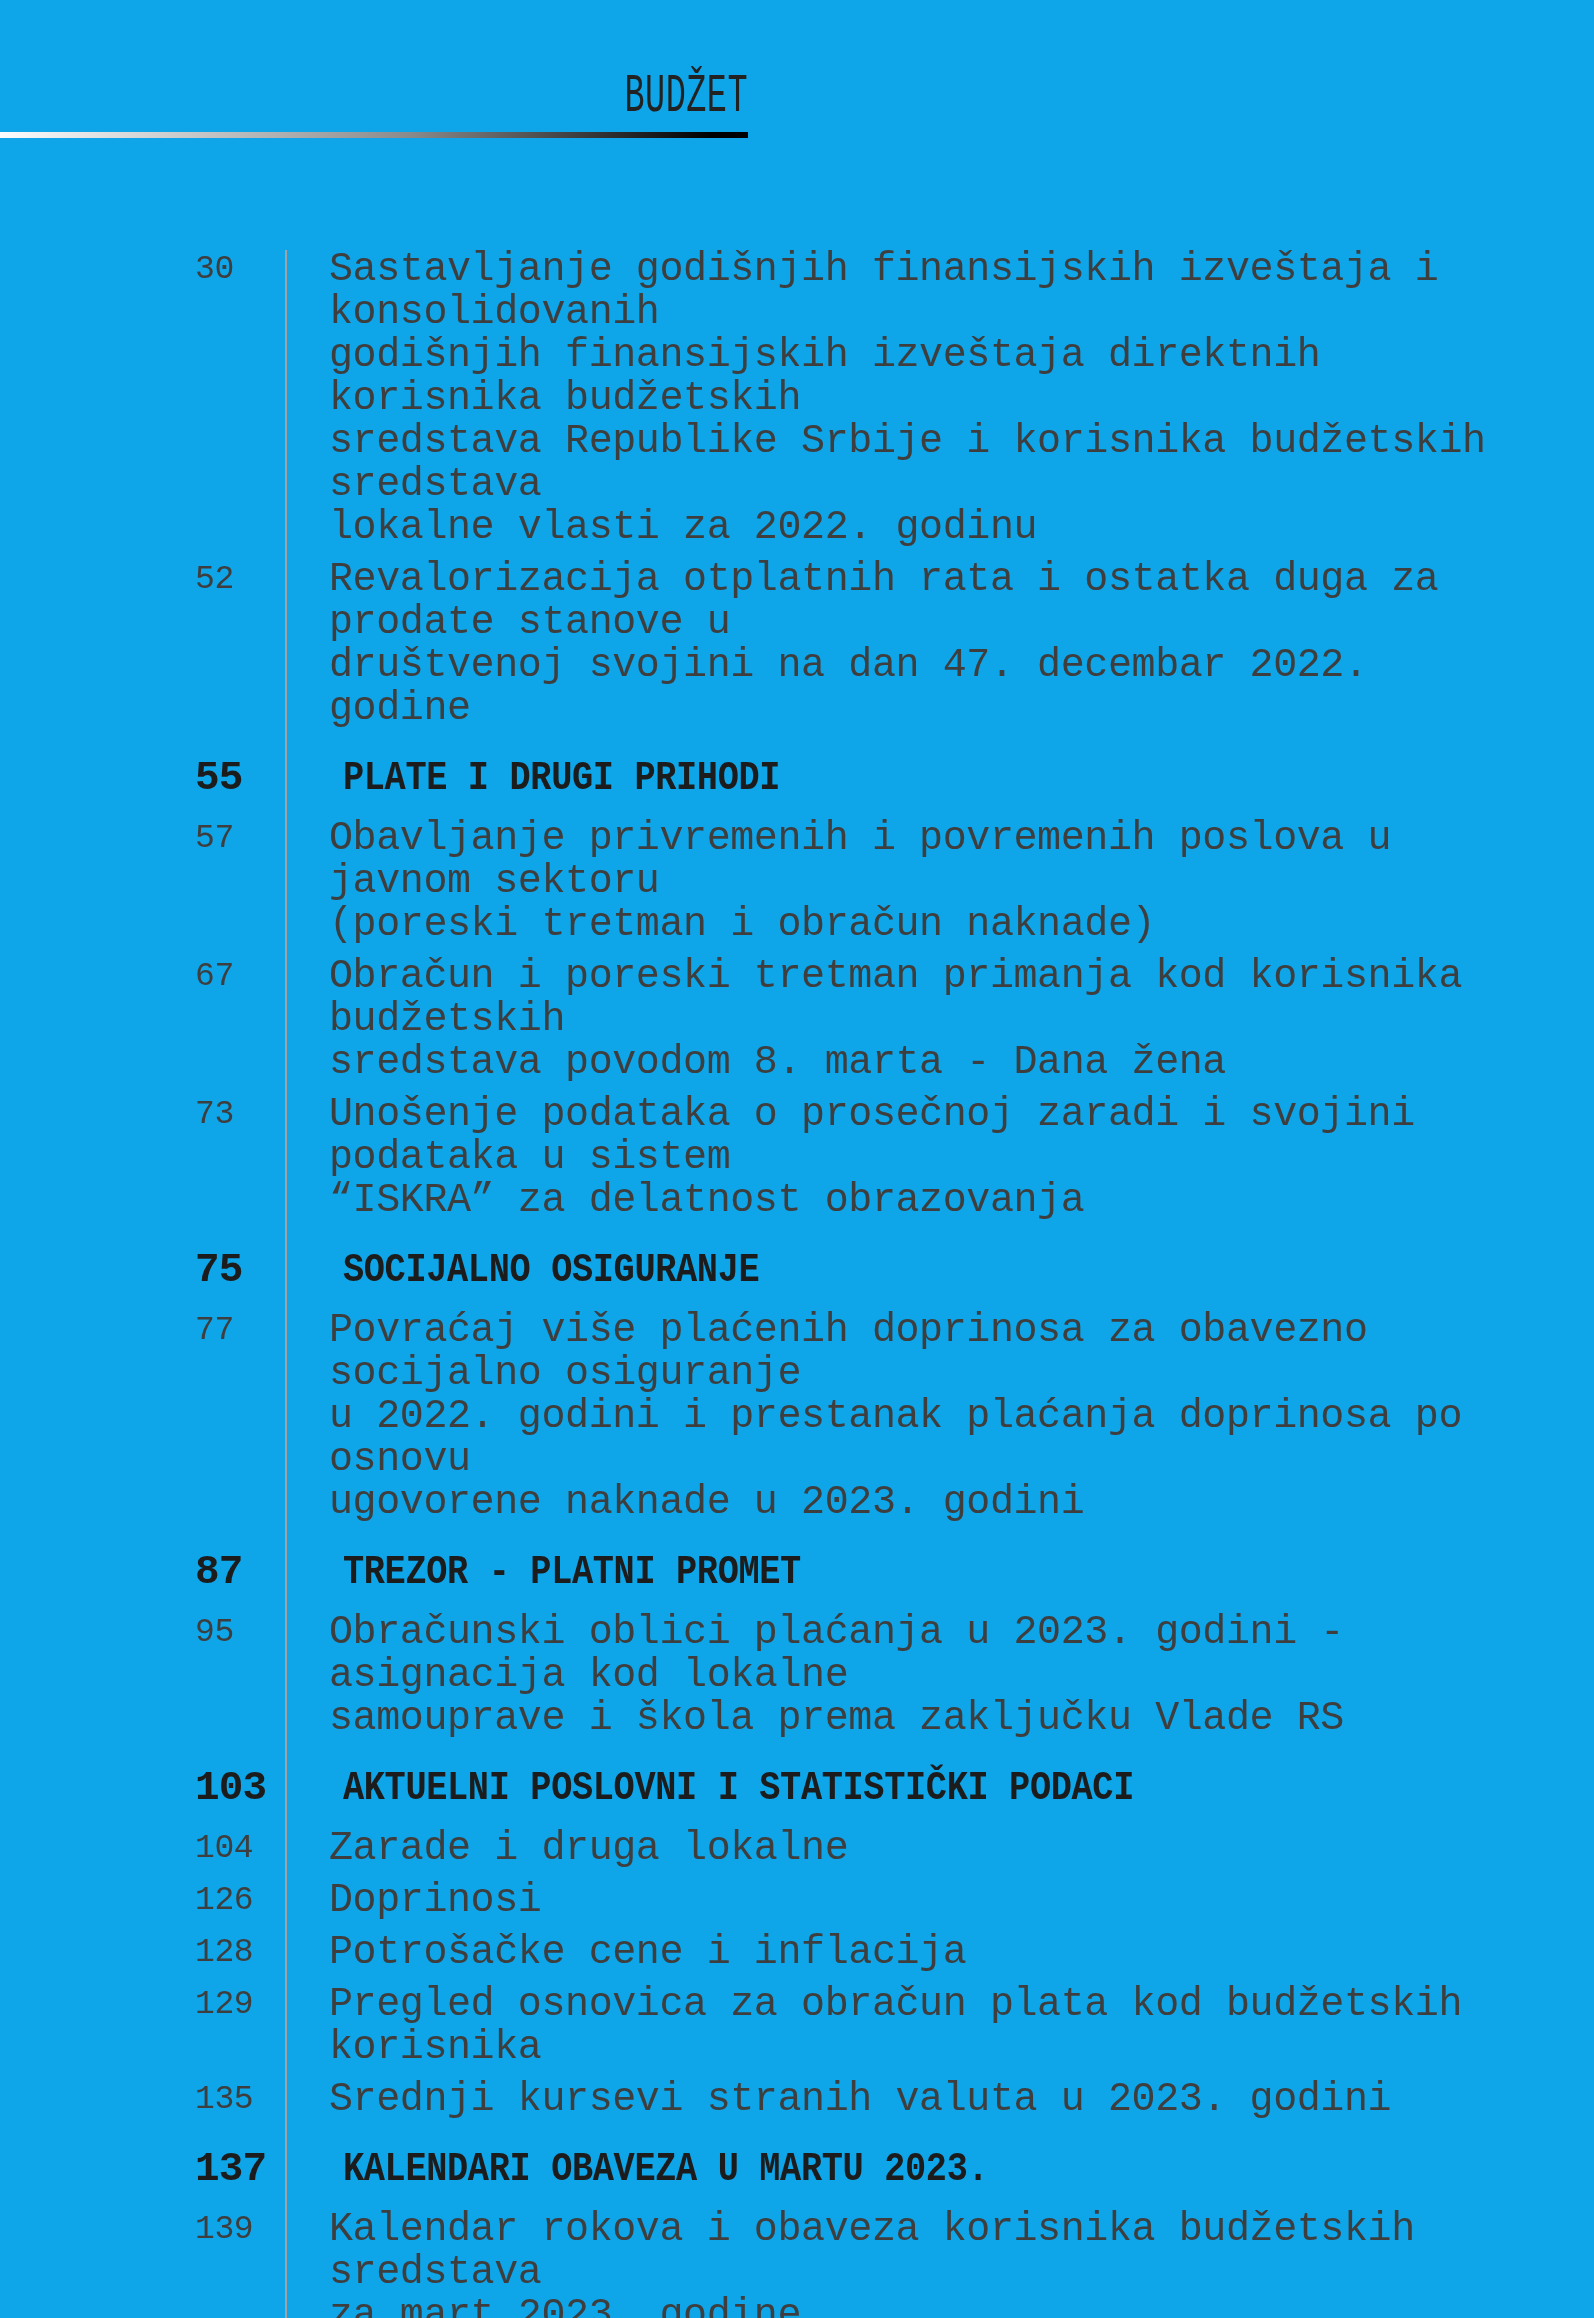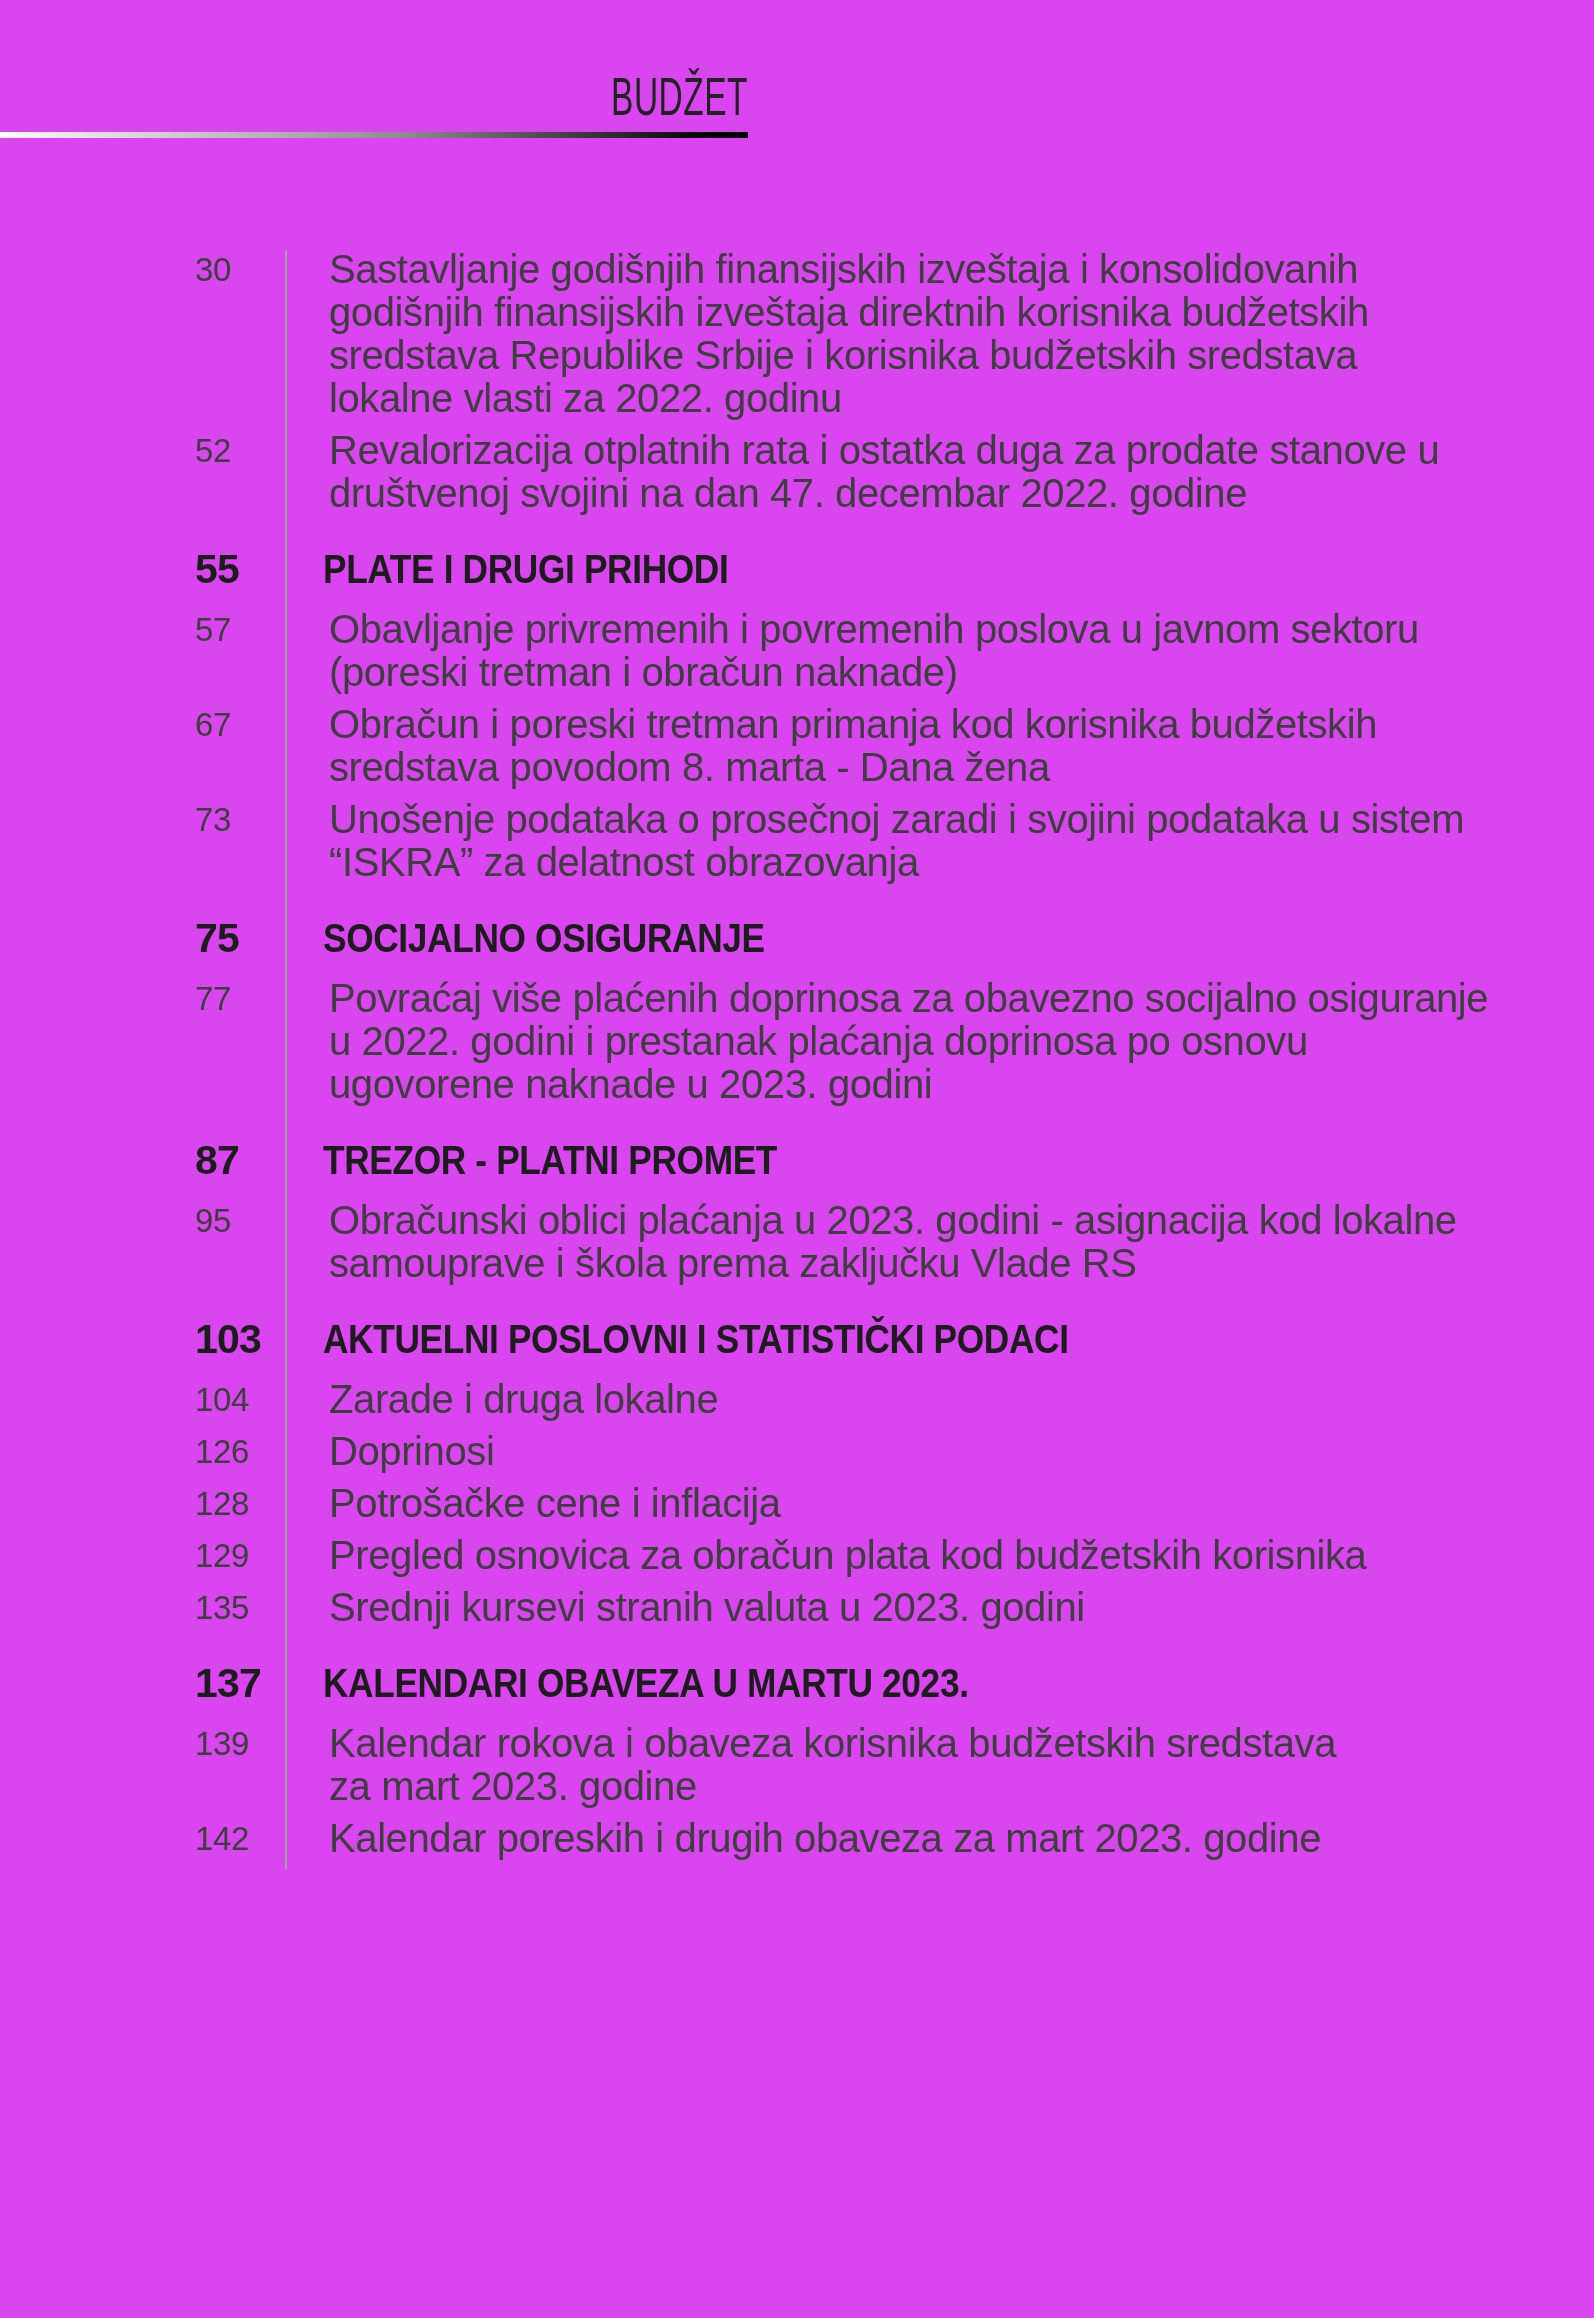--- a/index.html
+++ b/index.html
@@ -1,22 +1,22 @@
 <!DOCTYPE html>
 <html style="font-size:13px"><head>
 <meta charset="utf-8">
 <style>
   html, body { margin: 0; padding: 0; background: #ffffff; }
   .page {
     position: relative;
     width: 1594px;
     height: 2319px;
-    background: #d946ef;
+    background: #0ea5e9;
     overflow: hidden;
-    font-family: Liberation Sans, sans-serif;
+    font-family: Liberation Mono, monospace;
   }
 
   
   .masthead {
     position: absolute;
     top: 75px;
     left: 0;
     width: 748px;
     text-align: right;
     font-size: 54px;
@@ -49,21 +49,21 @@
   .toc-divider {
     position: absolute;
     left: 285px;
     top: 1.6px;
     bottom: 0;
     width: 1.6px;
     background: #a2a2a2;
   }
   .row { display: flex; align-items: flex-start; }
   .row.entry { margin-bottom: 9px; }
-  .row.section { margin-top: 24px; margin-bottom: 17px; }
+  .row.section { margin-top: 18px; margin-bottom: 17px; gap: 20px; }
 
   .num {
     flex: 0 0 286px;
     box-sizing: border-box;
     padding-left: 195px;
     font-size: 33px;
     line-height: 43px;
     color: #3e3e3e;
     letter-spacing: -0.4px;
   }

